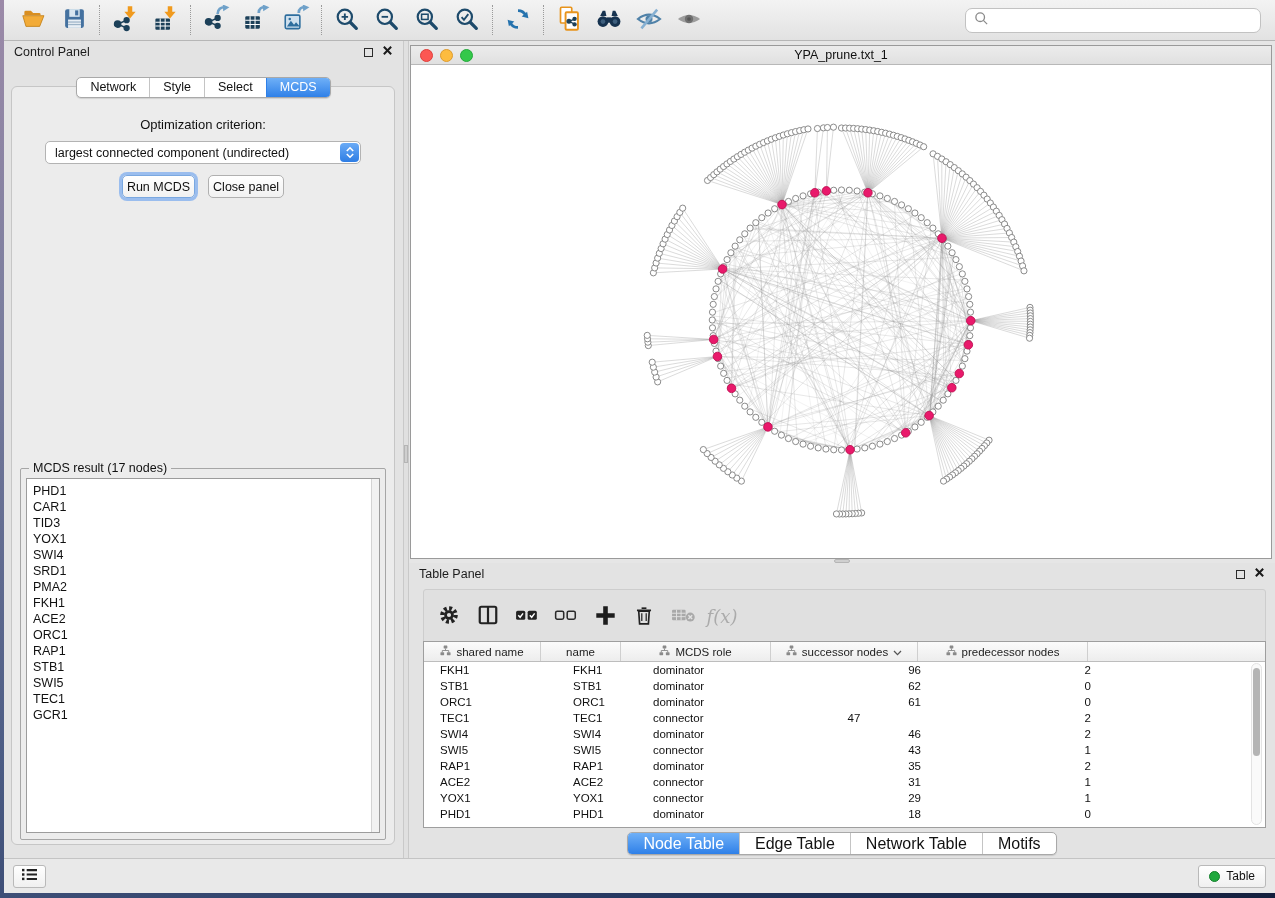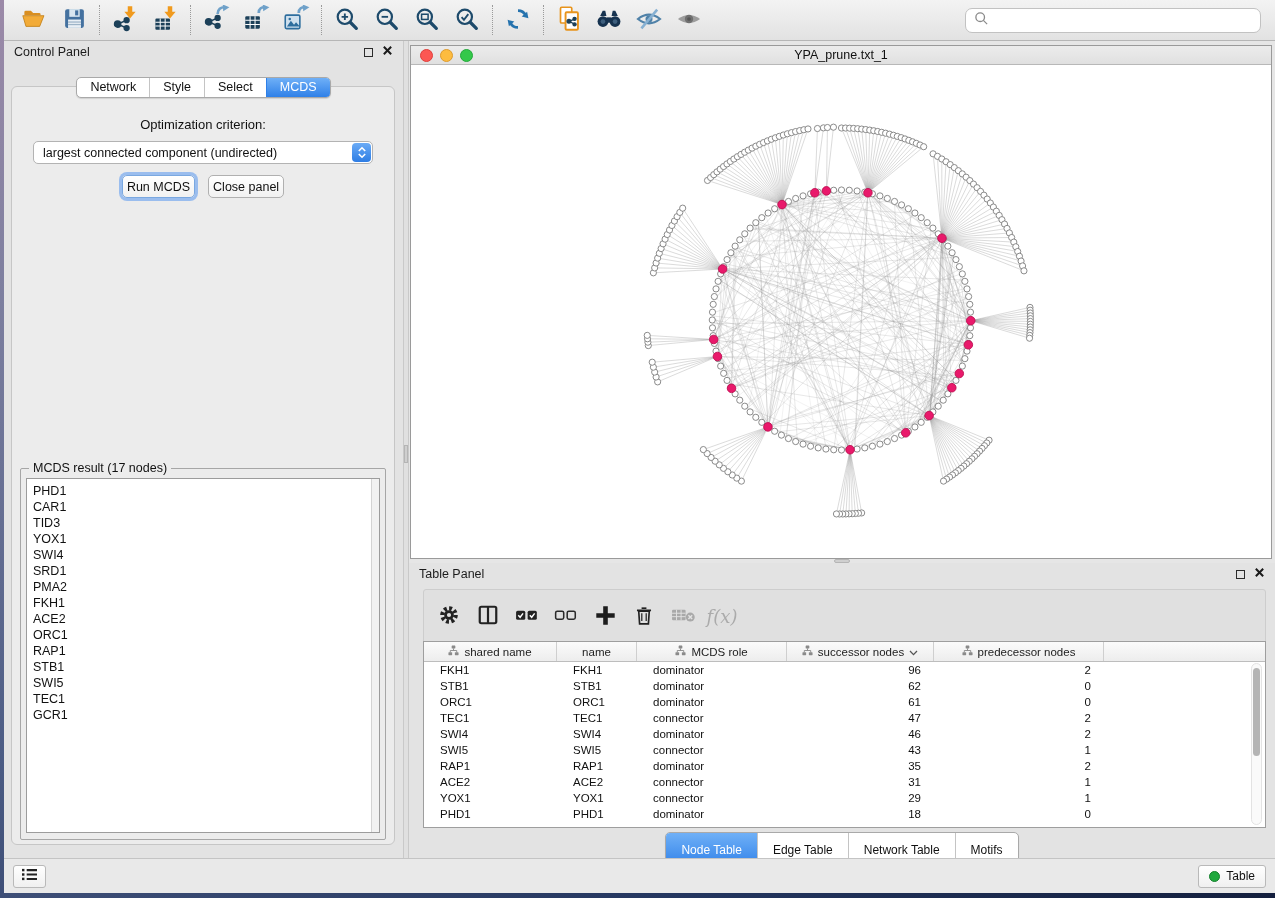--- a/index.html
+++ b/index.html
@@ -32,21 +32,21 @@
 
   
   .cp-tabs{position:absolute;left:0;right:0;top:36px;display:flex;justify-content:center;z-index:3;}
   .seg{display:inline-flex;background:#fff;border:1px solid #a9a9a9;border-radius:5px;overflow:hidden;box-shadow:0 1px 1px rgba(0,0,0,.12);}
   .seg .tab{padding:2px 13px;font-size:12.5px;color:#111;border-left:1px solid #c4c4c4;cursor:pointer;line-height:15px;}
   .seg .tab:first-child{border-left:none;}
   .seg .tab.sel{background:linear-gradient(#6fb0f7,#2f80e8);color:#fff;border-left-color:#2f80e8;}
   .cp-inner{position:absolute;left:7px;right:8px;top:45px;bottom:13px;background:#ececec;
     border:1px solid #c6c6c6;border-radius:6px;}
   .opt-label{margin-top:30px;text-align:center;font-size:13px;color:#111;}
-  .combo{margin:9px auto 0 auto;width:340px;height:23px;background:#fff;border:1px solid #b3b3b3;border-radius:5px;
+  .combo{margin:9px auto 0 auto;width:316px;height:23px;background:#fff;border:1px solid #b3b3b3;border-radius:5px;
     display:flex;align-items:center;font-size:12.5px;color:#111;padding-left:9px;position:relative;cursor:pointer;}
   .combo .stepper{position:absolute;right:1px;top:1px;bottom:1px;width:19px;border-radius:4px;
     background:linear-gradient(#6aabf6,#2e7de4);display:flex;align-items:center;justify-content:center;}
   .btn-row{margin-top:11px;display:flex;justify-content:center;gap:13px;}
   .mac-btn{height:23px;padding:0 4px;font-size:12.5px;color:#111;background:linear-gradient(#ffffff,#f1f1f1);
     border:1px solid #b0b0b0;border-radius:5px;cursor:pointer;}
   .mac-btn.focused{box-shadow:0 0 0 3px rgba(110,165,240,.65);border-color:#7aa8e0;}
   .result-group{position:absolute;left:8px;right:8px;top:381px;bottom:4px;border:1px solid #a6a6a6;border-radius:2px;}
   .result-legend{position:absolute;top:-8px;left:8px;background:#ececec;padding:0 4px;font-size:12.5px;color:#111;}
   .result-list{position:absolute;left:5px;right:5px;top:9px;bottom:6px;background:#fff;border:1px solid #9c9c9c;
@@ -79,21 +79,21 @@
   .thead{display:flex;height:20px;background:linear-gradient(#fbfbfb,#ededed);border-bottom:1px solid #bdbdbd;}
   .th{display:flex;align-items:center;justify-content:center;gap:5px;font-size:11.5px;color:#222;
     border-right:1px solid #cfcfcf;height:100%;}
   .tr{display:flex;height:16px;}
   .td{font-size:11.5px;color:#111;line-height:16px;white-space:nowrap;overflow:hidden;}
   .td.left{padding-left:16px;text-align:left;}
   .td.right{padding-right:13px;text-align:right;}
   .vscroll{position:absolute;right:3px;top:21px;width:11px;height:162px;background:#fafafa;border:1px solid #e3e3e3;border-radius:6px;}
   .vscroll .thumb{position:absolute;left:1px;right:1px;top:4px;height:88px;background:#b4b4b4;border-radius:5px;}
   .tp-tabs{position:absolute;left:0;right:0;top:269px;display:flex;justify-content:center;}
-  .tp-tabs .tab{padding:10px 15px;font-size:12px;}
+  .tp-tabs .tab{padding:3px 15px;font-size:16px;}
 
   
   .status-bar{position:absolute;left:0;right:0;bottom:0;height:35px;background:#e9e9e9;border-top:1px solid #c4c4c4;
     display:flex;align-items:center;padding:0 9px;}
   .sb-btn{height:23px;background:linear-gradient(#ffffff,#f0f0f0);border:1px solid #b9b9b9;border-radius:3px;
     display:flex;align-items:center;gap:6px;padding:0 7px;font-size:12px;color:#111;cursor:pointer;}
   .sb-btn.memory{margin-left:auto;padding:0 10px;}
   .dot{width:11px;height:11px;border-radius:50%;background:#1fa83d;border:1px solid #15802c;display:inline-block;}
 </style>
 </head>
@@ -1091,21 +1091,21 @@
                     <circle cx="18.5" cy="11" r="4.3" fill="#a9a9a9"></circle>
                     <path d="M16.7 9.2l3.6 3.6M20.3 9.2l-3.6 3.6" stroke="#e3e3e3" stroke-width="1.4"></path>
                   </svg></span>
               </button>
           <button class="tp-btn">
                 <span class="fx">f(x)</span>
               </button>
         </div>
         <div class="table-wrap">
           <div class="thead" id="thead">
-                <div class="th" style="width: 133px;">
+                <div class="th" style="width: 117px;">
                   <span><svg width="11" height="11" viewBox="0 0 12 12">
                       <rect x="4" y="0.5" width="4" height="3.2" rx="0.5" fill="#8a8a8a"></rect>
                       <rect x="0.5" y="8" width="4" height="3.2" rx="0.5" fill="#8a8a8a"></rect>
                       <rect x="7.5" y="8" width="4" height="3.2" rx="0.5" fill="#8a8a8a"></rect>
                       <path d="M6 3.7v2.3M2.5 8V6h7v2" stroke="#8a8a8a" fill="none" stroke-width="1"></path>
                     </svg></span>
                   <span>shared name</span>
                 </div>
                 <div class="th" style="width: 80px;">
                   <span>name</span>
@@ -1160,21 +1160,21 @@
                   <div class="td left" style="width: 133px;">ORC1</div>
                   <div class="td left" style="width: 80px;">ORC1</div>
                   <div class="td left" style="width: 150px;">dominator</div>
                   <div class="td right" style="width: 147px;">61</div>
                   <div class="td right" style="width: 170px;">0</div>
                 </div>
                 <div class="tr">
                   <div class="td left" style="width: 133px;">TEC1</div>
                   <div class="td left" style="width: 80px;">TEC1</div>
                   <div class="td left" style="width: 150px;">connector</div>
-                  <div class="td right" style="width: 147px;">47</div>
+                  <div class="td right" style="width: 147px; text-align: center;">47</div>
                   <div class="td right" style="width: 170px;">2</div>
                 </div>
                 <div class="tr">
                   <div class="td left" style="width: 133px;">SWI4</div>
                   <div class="td left" style="width: 80px;">SWI4</div>
                   <div class="td left" style="width: 150px;">dominator</div>
                   <div class="td right" style="width: 147px;">46</div>
                   <div class="td right" style="width: 170px;">2</div>
                 </div>
                 <div class="tr">

